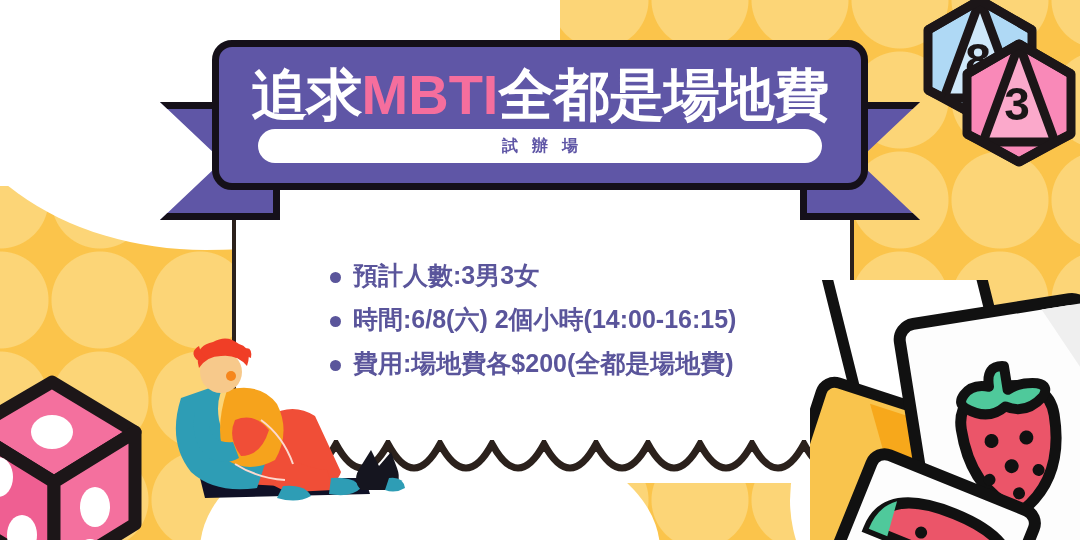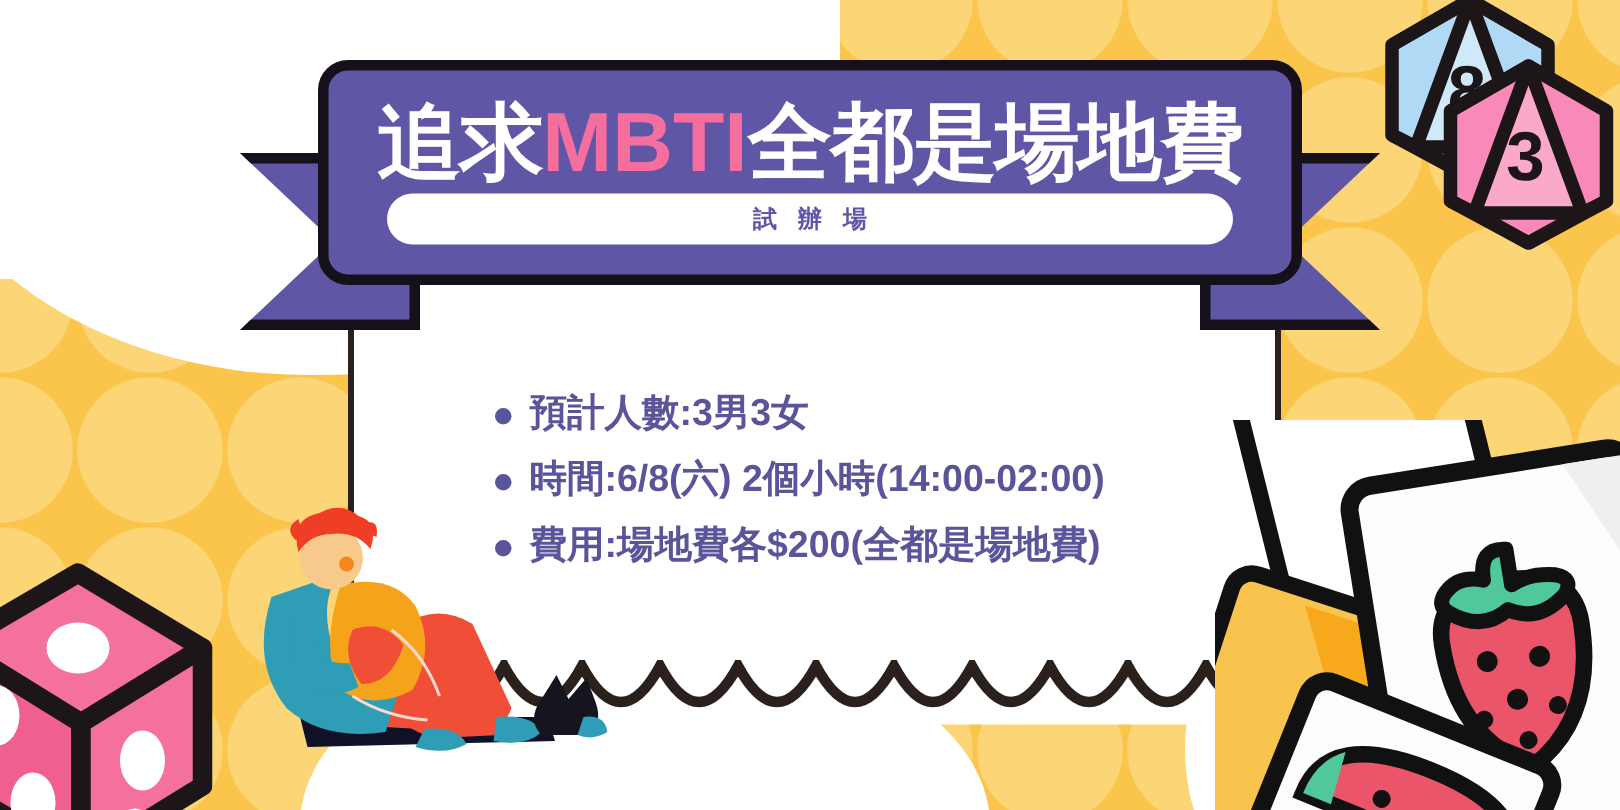--- a/index.html
+++ b/index.html
@@ -257,21 +257,21 @@
     </div>
   </div>
 
   <div class="bullets">
     <div class="bullet-row">
       <span class="dot"></span>
       <span>預計人數:3男3女</span>
     </div>
     <div class="bullet-row">
       <span class="dot"></span>
-      <span>時間:6/8(六) 2個小時(14:00-02:00)</span>
+      <span>時間:6/8(六) 2個小時(14:00-16:15)</span>
     </div>
     <div class="bullet-row">
       <span class="dot"></span>
       <span>費用:場地費各$200(全都是場地費)</span>
     </div>
   </div>
 
 </div>
 
 </body></html>

